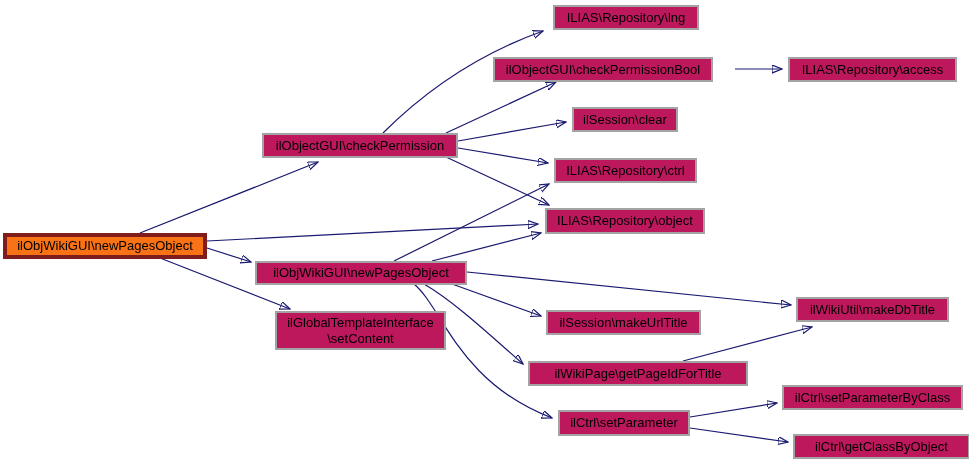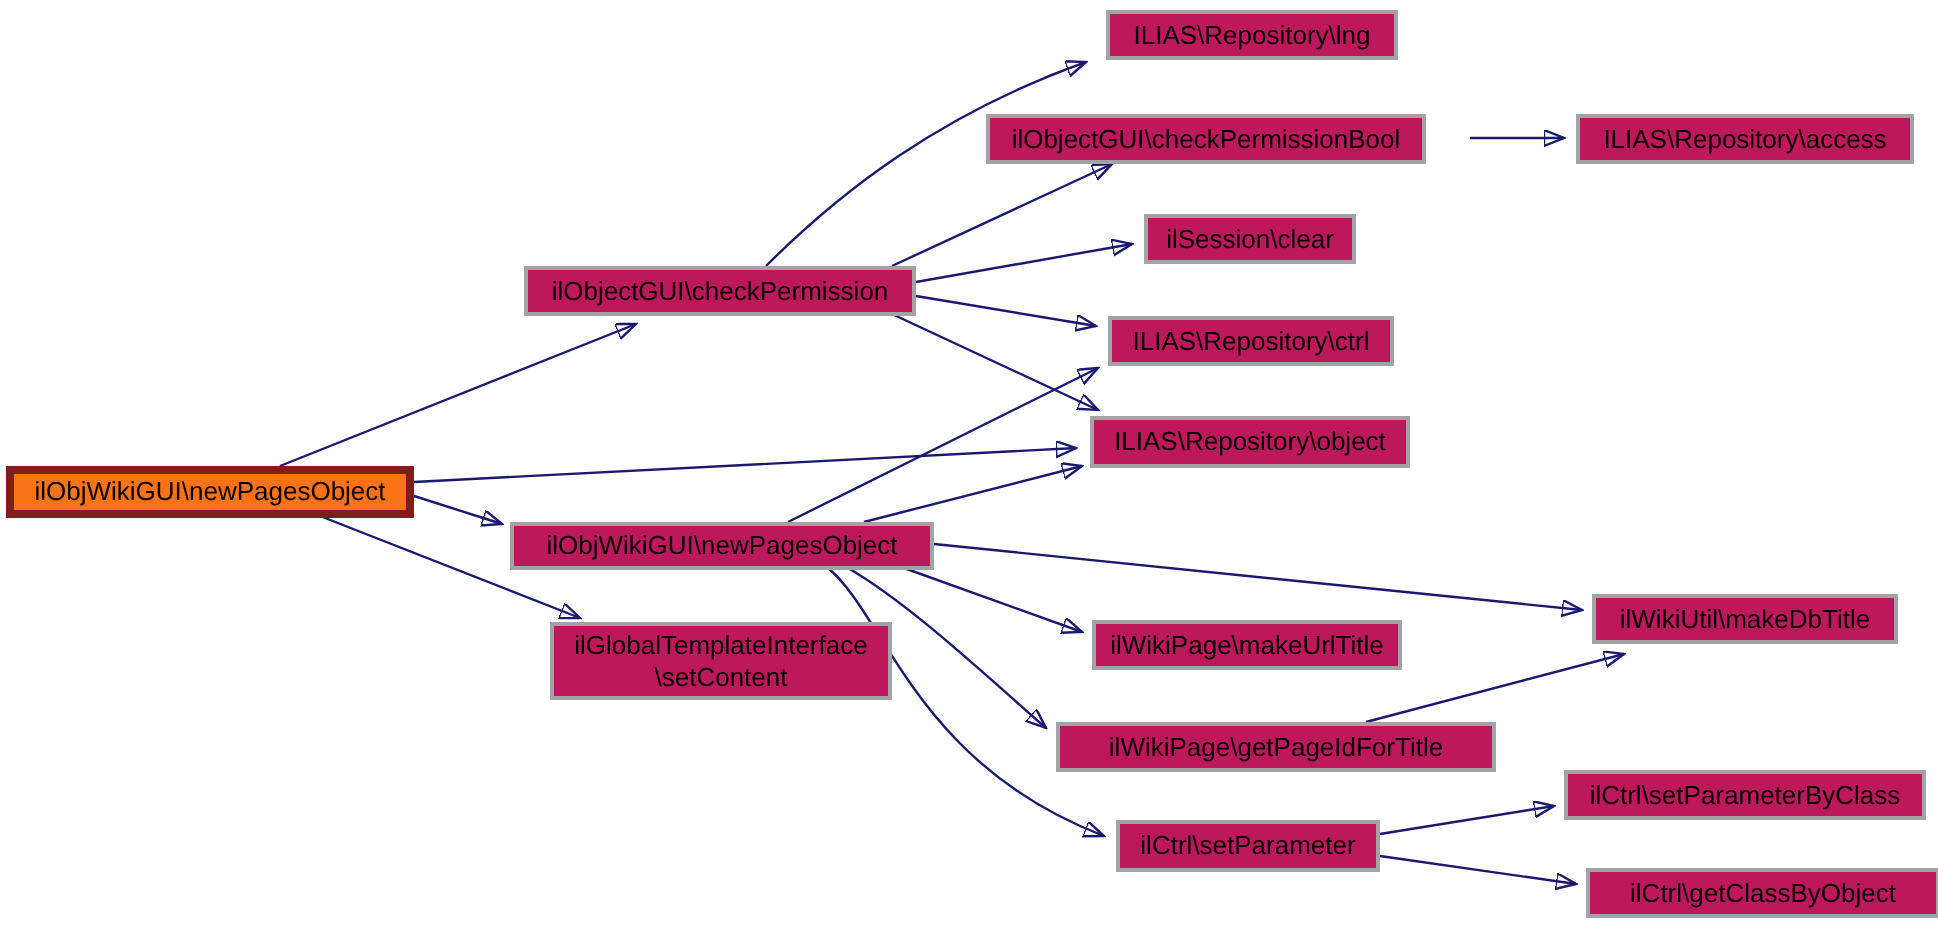--- a/index.html
+++ b/index.html
@@ -100,21 +100,21 @@
   <div class="node" style="left:255px;top:261px;width:212px;height:24px">
     <span>ilObjWikiGUI\newPagesObject</span>
   </div>
 
   <div class="node" style="left:275px;top:311px;width:171px;height:39px">
     <span>ilGlobalTemplateInterface</span>
     <span>\setContent</span>
   </div>
 
   <div class="node" style="left:546px;top:310px;width:155px;height:25px">
-    <span>ilWikiPage\makeUrlTitle</span>
+    <span>ilSession\makeUrlTitle</span>
   </div>
 
   <div class="node" style="left:796px;top:297px;width:153px;height:25px">
     <span>ilWikiUtil\makeDbTitle</span>
   </div>
 
   <div class="node" style="left:528px;top:361px;width:220px;height:25px">
     <span>ilWikiPage\getPageIdForTitle</span>
   </div>
 

